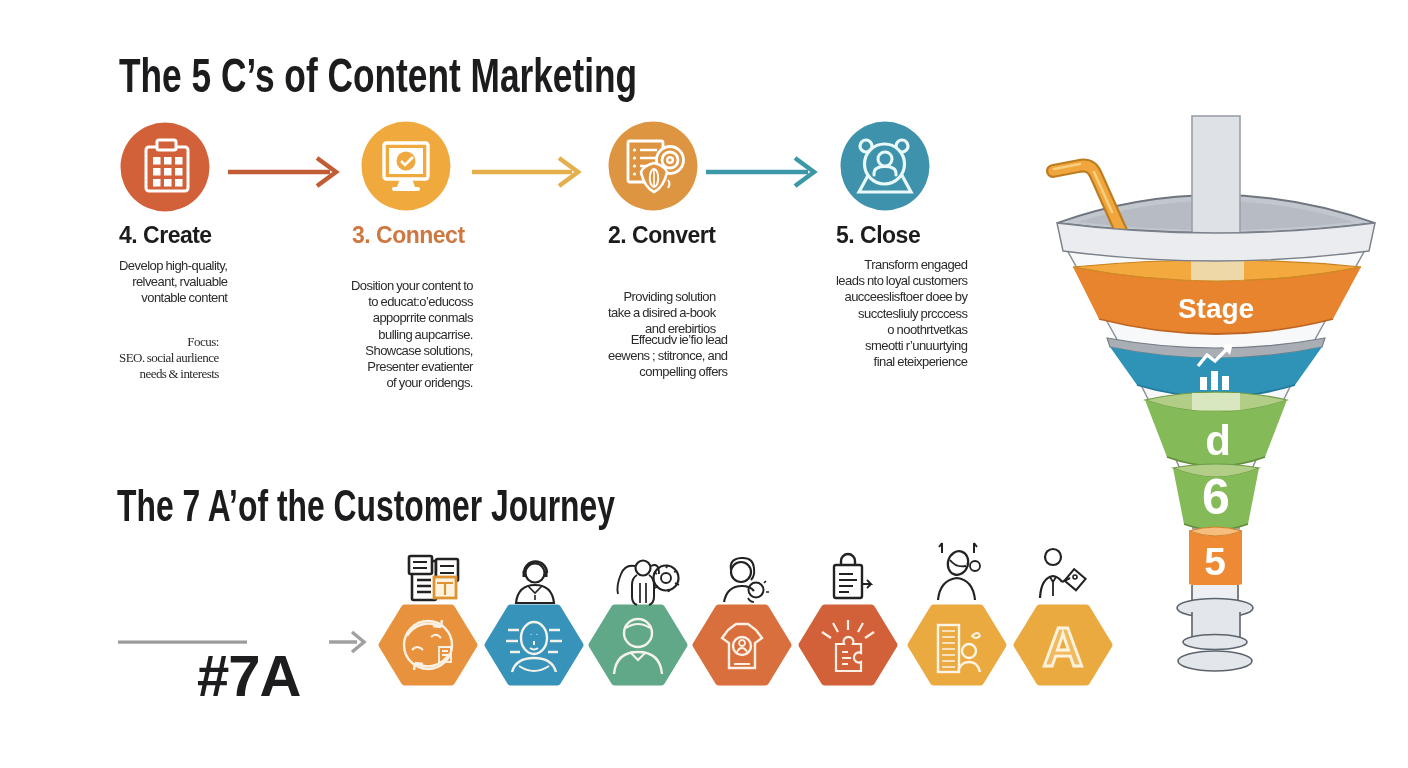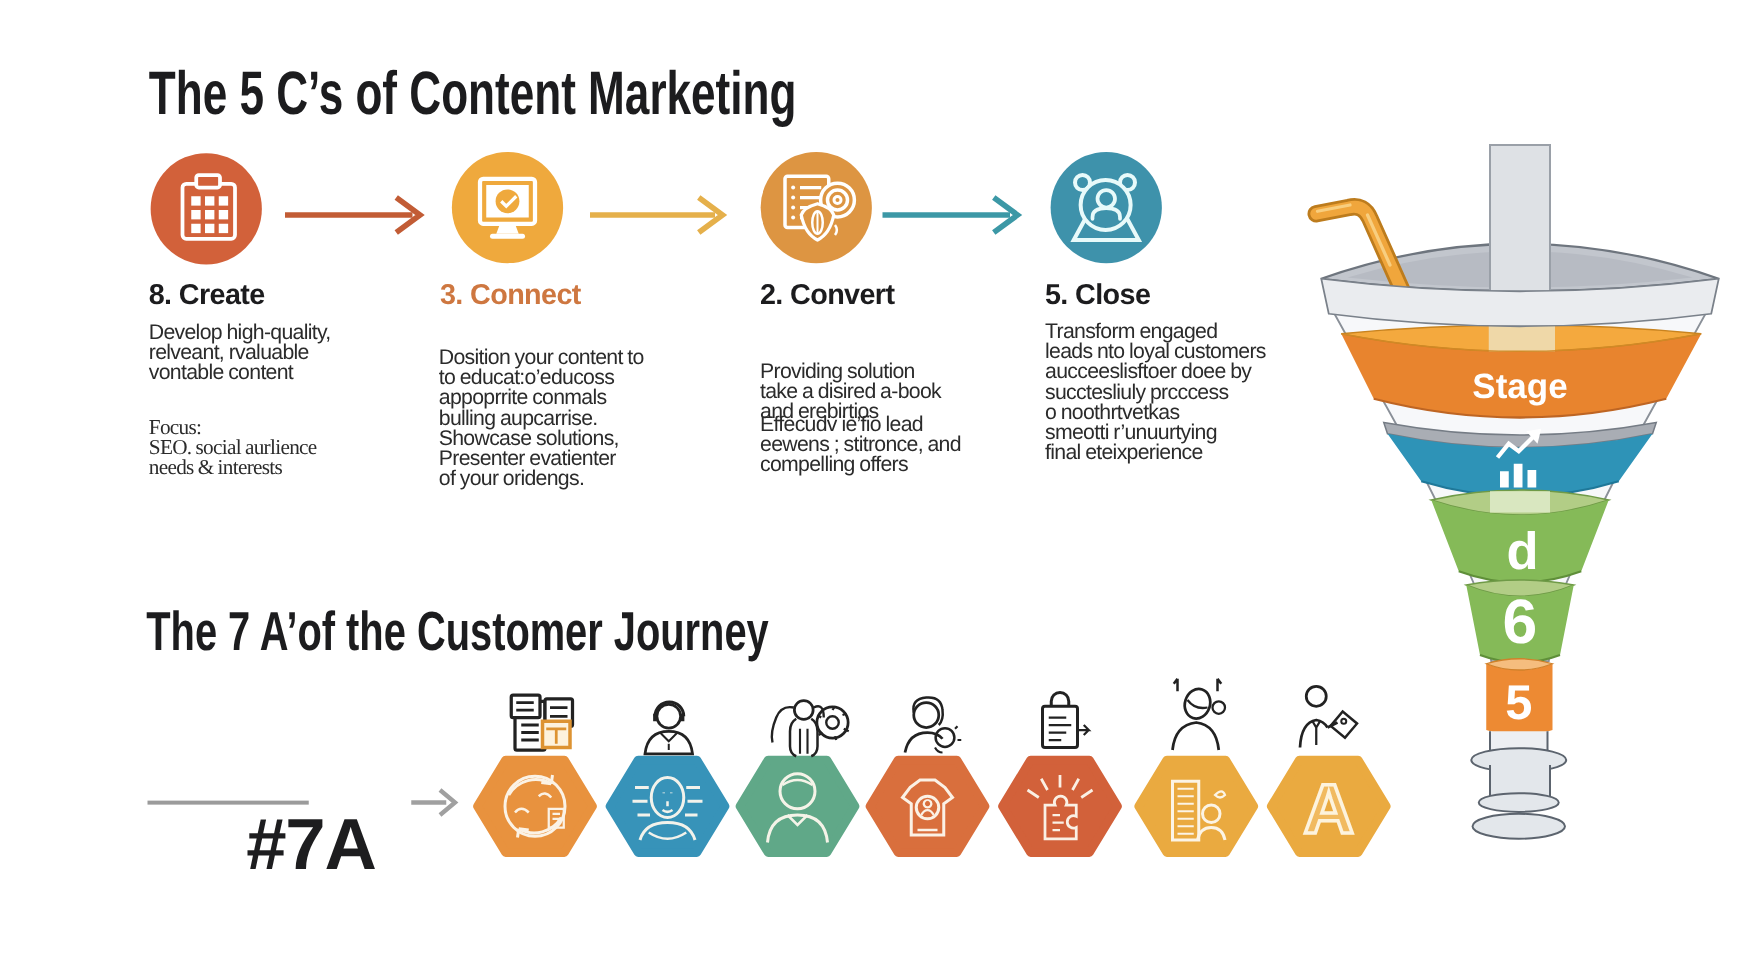--- a/index.html
+++ b/index.html
@@ -1,21 +1,21 @@
 <!DOCTYPE html>
 <html><head>
 <meta charset="utf-8">
 <style>
   html,body{margin:0;padding:0;}
   body{width:1408px;height:768px;background:#ffffff;overflow:hidden;position:relative;
        font-family:"Liberation Sans", sans-serif;}
   .abs{position:absolute;}
   .title{font-weight:bold;color:#1c1c1e;transform-origin:left top;white-space:nowrap;}
   .head{font-weight:bold;color:#1c1c1e;font-size:23px;letter-spacing:-0.5px;white-space:nowrap;transform-origin:left top;}
-  .body{color:#2b2b2b;font-size:17px;line-height:16.2px;letter-spacing:-0.55px;word-spacing:-0.5px;transform-origin:left top;}
+  .body{color:#2b2b2b;font-size:13px;line-height:16.2px;letter-spacing:-0.55px;word-spacing:-0.5px;transform-origin:left top;text-align:right;}
 </style>
 </head>
 <body>
 
 <svg class="abs" style="left:0;top:0;" width="1408" height="768" viewBox="0 0 1408 768">
 
   <g id="circles">
 
     <circle cx="165" cy="167" r="44.5" fill="#d2613a"></circle>
     <g fill="none" stroke="#fff" stroke-width="3">
@@ -249,21 +249,21 @@
       <path d="M1062,582 l8,-4"></path>
       <rect x="1068" y="572" width="15" height="15" transform="rotate(40 1075 579)" stroke-width="2"></rect>
       <circle cx="1075" cy="577" r="2" stroke-width="1.6"></circle>
     </g>
   </g>
 </svg>
 
 <div class="abs title" id="t1" style="left:119px;top:47px;font-size:49px;transform:scaleX(0.72);">The 5 C’s of Content Marketing</div>
 <div class="abs title" id="t2" style="left:117px;top:481px;font-size:44px;transform:scaleX(0.724);">The 7 A’of the Customer Journey</div>
 
-<div class="abs head" style="left:119px;top:222px;">8. Create</div>
+<div class="abs head" style="left:119px;top:222px;">4. Create</div>
 <div class="abs head" style="left:352px;top:222px;color:#ce7740;">3. Connect</div>
 <div class="abs head" style="left:608px;top:222px;">2. Convert</div>
 <div class="abs head" style="left:836px;top:222px;">5. Close</div>
 
 <div class="abs body" style="left:119px;top:258px;">Develop high-quality,<br>relveant, rvaluable<br>vontable content</div>
 <div class="abs body" style="left:119px;top:334px;font-family:Liberation Serif, serif;">Focus:<br>SEO. social aurlience<br>needs &amp; interests</div>
 <div class="abs body" style="left:351px;top:266px;margin-top:12px;">Dosition your content to<br>to educat:o’educoss<br>appoprrite conmals<br>bulling aupcarrise.<br>Showcase solutions,<br>Presenter evatienter<br>of your oridengs.</div>
 <div class="abs body" style="left:608px;top:257px;margin-top:32px;">Providing solution<br>take a disired a-book<br>and erebirtios</div>
 <div class="abs body" style="left:608px;top:332px;">Effecudv ie’fio lead<br>eewens ; stitronce, and<br>compelling offers</div>
 <div class="abs body" style="left:836px;top:257px;">Transform engaged<br>leads nto loyal customers<br>aucceeslisftoer doee by<br>succtesliuly prcccess<br>o noothrtvetkas<br>smeotti r’unuurtying<br>final eteixperience</div>

